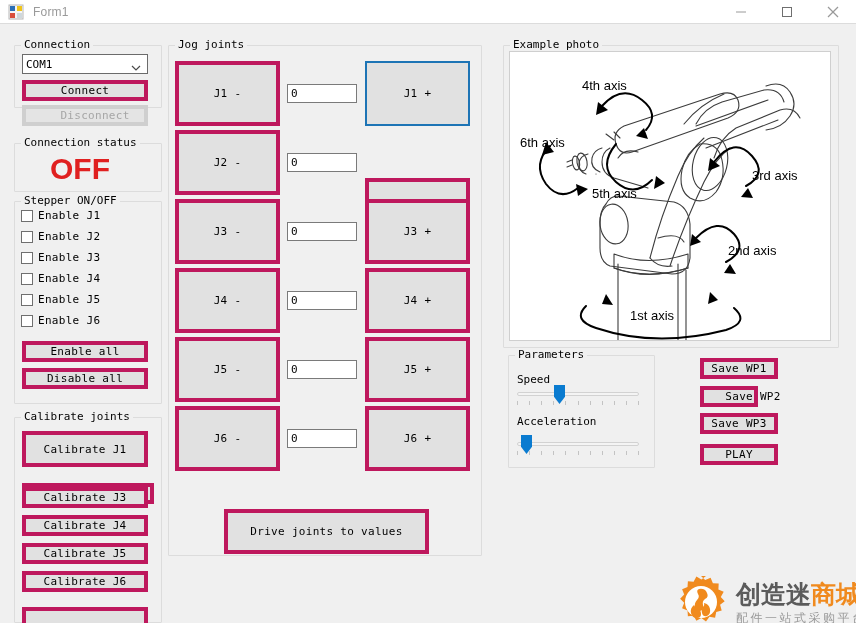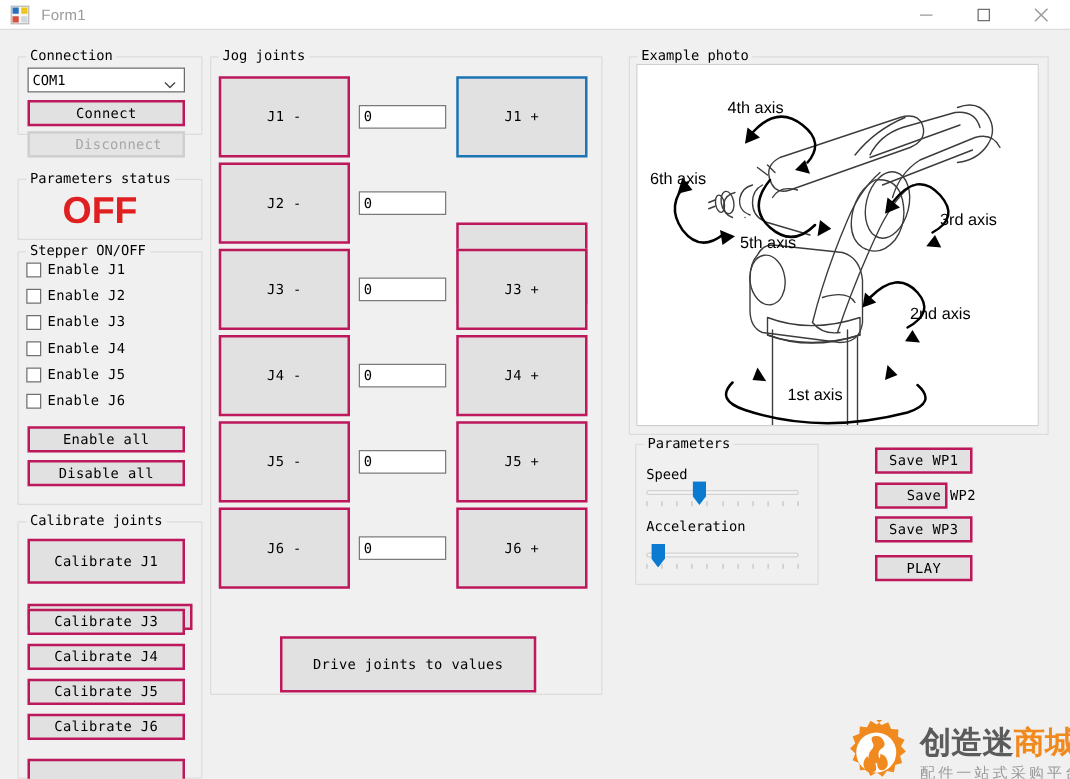--- a/index.html
+++ b/index.html
@@ -52,21 +52,21 @@
     font-size:11px; line-height:13px; color:#000;
     font-family:"DejaVu Sans Mono", monospace;
     white-space:nowrap; z-index:2;
   }
   .gb > .gb-body{ position:absolute; left:0; top:7px; right:0; bottom:0; }
 
   
   .btn{
     position:absolute;
     background:#e1e1e1;
-    border:2px solid #be185d;
+    border:4px solid #be185d;
     display:flex; align-items:center; justify-content:center;
     font-family:"DejaVu Sans Mono", monospace;
     font-size:11px; color:#000;
     letter-spacing:.3px;
     white-space:nowrap;
     user-select:none;
   }
   .btn.disabled{ color:#a6a6a6; border-color:#cfcfcf; background:#e4e4e4; }
   .btn.focused{ border:2px solid #1d74b5; }
 
@@ -206,21 +206,21 @@
             </svg>
         </span>
       </div>
       <div class="btn" style="left:8px; top:35px; width:126px; height:21px;">Connect</div>
       <div class="btn disabled" style="left:8px; top:60px; width:126px; height:21px;padding-left:20px;">Disconnect</div>
     </div>
   </div>
 
   <div class="gb" style="left:14px; top:112px; width:148px; height:56px;">
     <div class="gb-frame"></div>
-    <div class="gb-title">Parameters status</div>
+    <div class="gb-title">Connection status</div>
     <div class="gb-body">
       <div class="statlbl" style="left:36px; top:10px; font-size:30px; line-height:32px;">OFF</div>
     </div>
   </div>
 
   <div class="gb" style="left:14px; top:170px; width:148px; height:210px;">
     <div class="gb-frame"></div>
     <div class="gb-title">Stepper ON/OFF</div>
     <div class="gb-body">
       <div class="chk" style="left:7px; top:8px;">

